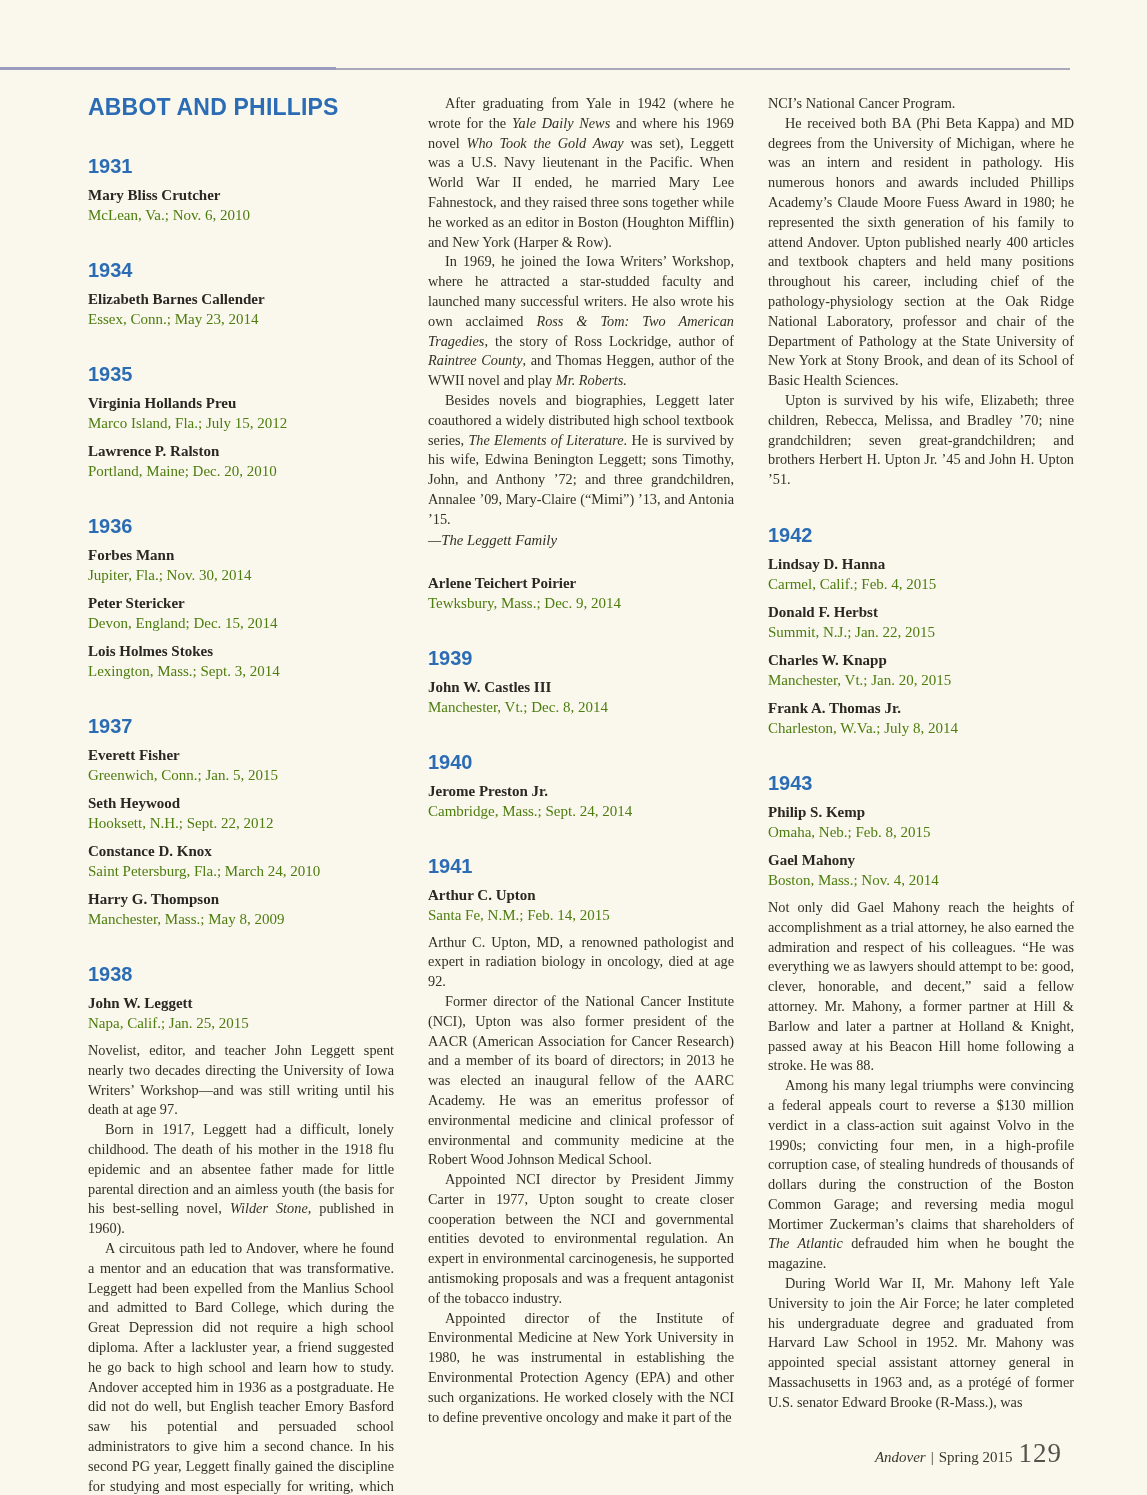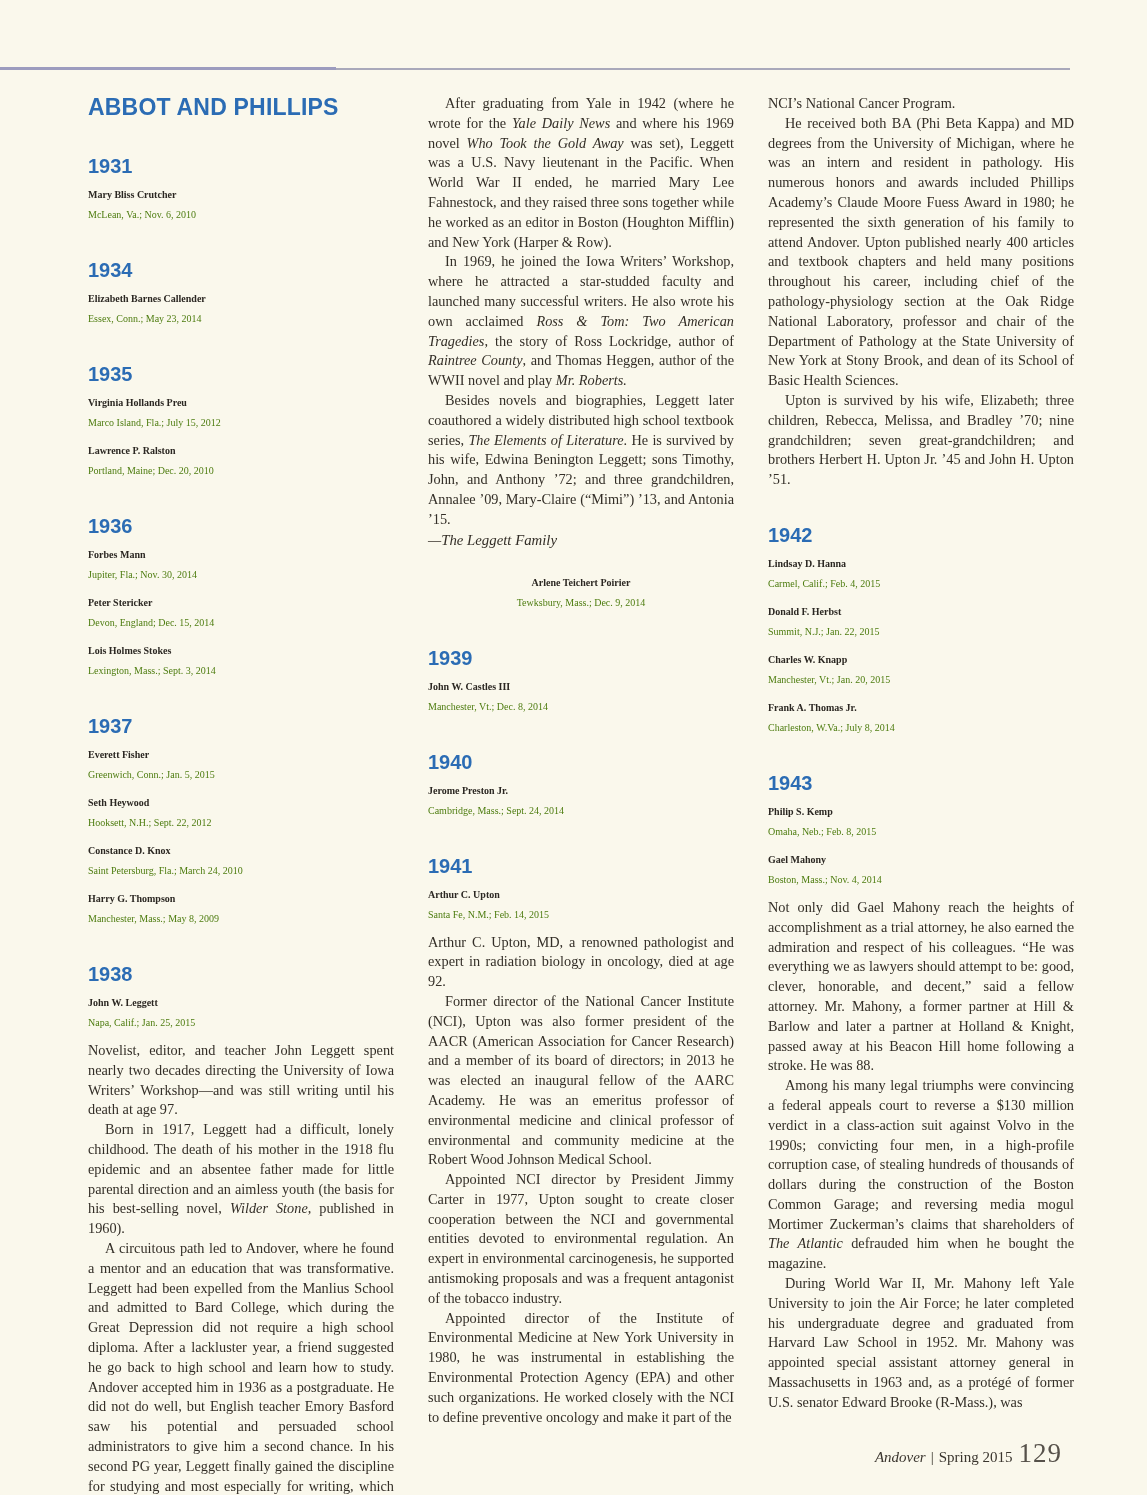--- a/index.html
+++ b/index.html
@@ -32,22 +32,22 @@
     color:#2b6cb4;
     margin:0 0 22px 0;
   }
   .year-heading{
     font-family:"Liberation Sans", sans-serif;
     font-weight:bold;
     font-size:20px;
     color:#2b6cb4;
     margin:34px 0 7px 0;
   }
-  .entry{margin:0 0 8px 0;font-size:10px;line-height:20px;}
-  .entry.spaced{margin-top:24px;text-align:center;}
+  .entry{margin:0 0 8px 0;font-size:15px;line-height:20px;}
+  .entry.spaced{margin-top:24px;}
   .entry .name{font-weight:bold;color:#2b2722;}
   .entry .detail{color:#4d7c0f;}
 
   .para{
     margin:0;
     font-size:14.3px;
     line-height:19.8px;
     text-align:justify;
     hyphens:auto;
     -webkit-hyphens:auto;

